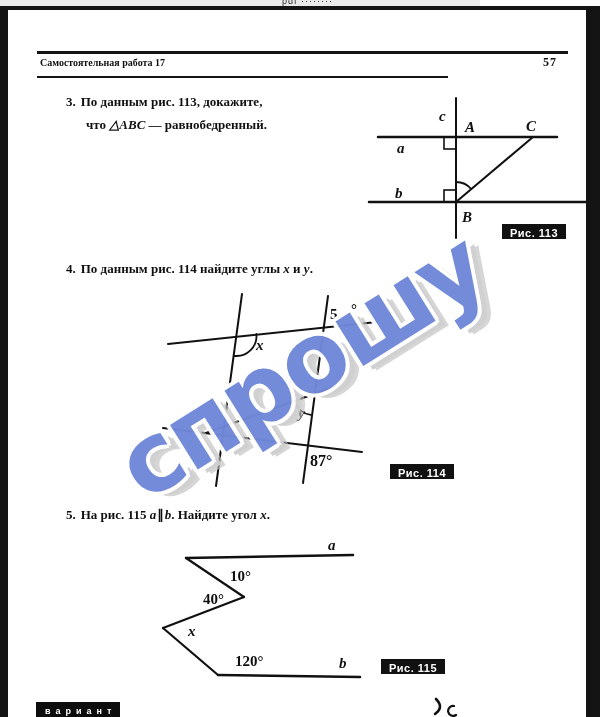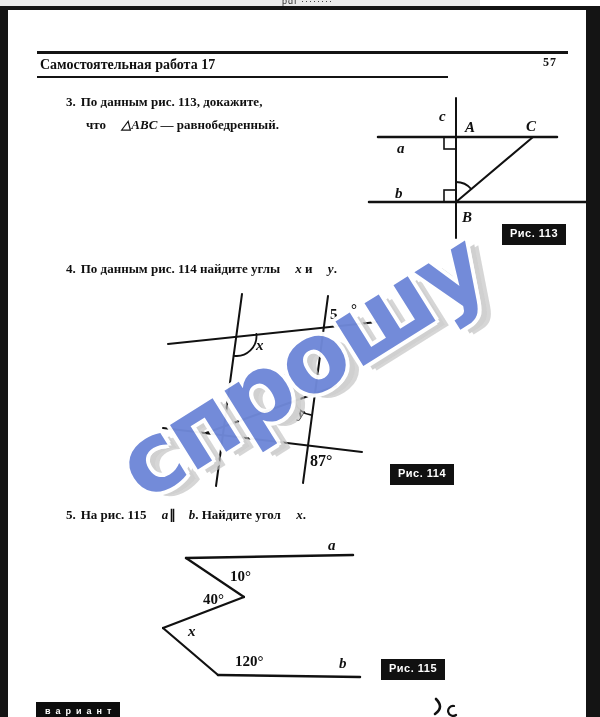--- a/index.html
+++ b/index.html
@@ -10,39 +10,39 @@
   .toolbar { position:absolute; top:0; left:0; width:480px; height:6px; background:#ebebeb; overflow:hidden; z-index:60; }
   .toolbar-fragment { position:absolute; left:282px; top:-4px; font:9px "Liberation Sans",sans-serif; color:#2c2c2c; letter-spacing:1px; white-space:nowrap; }
   .toolbar-icon { position:absolute; left:557px; top:-7px; width:13px; height:10px; border:2px solid #303030; border-radius:2px; background:#f7f7f7; }
   .top-band  { position:absolute; top:6px; left:0; width:600px; height:4px; background:#141414; z-index:55; }
   .side-left { position:absolute; top:6px; left:0; width:8px; height:711px; background:#141414; z-index:55; }
   .side-right{ position:absolute; top:6px; left:586px; width:14px; height:711px; background:#141414; z-index:55; }
 
   
   .rule-top    { position:absolute; left:37px; top:51px; width:531px; height:3px; background:#141414; }
   .rule-bottom { position:absolute; left:37px; top:76px; width:411px; height:2px; background:#141414; }
-  .title   { position:absolute; left:40px; top:57px; font-weight:bold; font-size:14px; }
+  .title   { position:absolute; left:40px; top:57px; font-weight:bold; font-size:10px; }
   .pagenum { position:absolute; left:543px; top:55px; font-weight:bold; font-size:12px; letter-spacing:1px; }
 
   
   .problem { position:absolute; left:66px; font-weight:bold; font-size:13px; line-height:23px; white-space:nowrap; }
   .pnum { margin-right:5px; }
   .problem .line2 { display:block; padding-left:20px; }
-  .mvar { font-style:italic;margin-left:12px; }
+  .mvar { font-style:italic; }
   .par  { font-style:normal; font-weight:bold; padding:0 1px; }
 
   
   .fig { position:absolute; }
   .fig svg text { font-family:"Liberation Serif",serif; }
   .lbl-var { font:bold italic 15px "Liberation Serif",serif; fill:#101010; }
   .lbl-num { font:bold 15px "Liberation Serif",serif; fill:#101010; }
   .lbl-big { font:bold 16px "Liberation Serif",serif; fill:#101010; }
 
   .fig-badge { position:absolute; background:#111; color:#fff; z-index:20;
-               font:bold 11px "Liberation Sans",sans-serif; padding:3px 8px 6px; letter-spacing:.5px; white-space:nowrap; }
+               font:bold 11px "Liberation Sans",sans-serif; padding:3px 8px 0; letter-spacing:.5px; white-space:nowrap; }
 
   
   .watermark { position:absolute; left:301px; top:366px; z-index:50;
     transform:translate(-50%,-50%) rotate(-32deg);
     font:bold 96px "DejaVu Sans",sans-serif; letter-spacing:-2px;
     color:#6f88d8; white-space:nowrap; opacity:.97; pointer-events:none;
     text-shadow:
       -3px -3px 0 #fff, 3px -3px 0 #fff, -3px 3px 0 #fff, 3px 3px 0 #fff,
       -4px 0 0 #fff, 4px 0 0 #fff, 0 -4px 0 #fff, 0 4px 0 #fff,
       6px 8px 0 #cfcfcf, 9px 11px 0 rgba(190,190,190,.65); }

